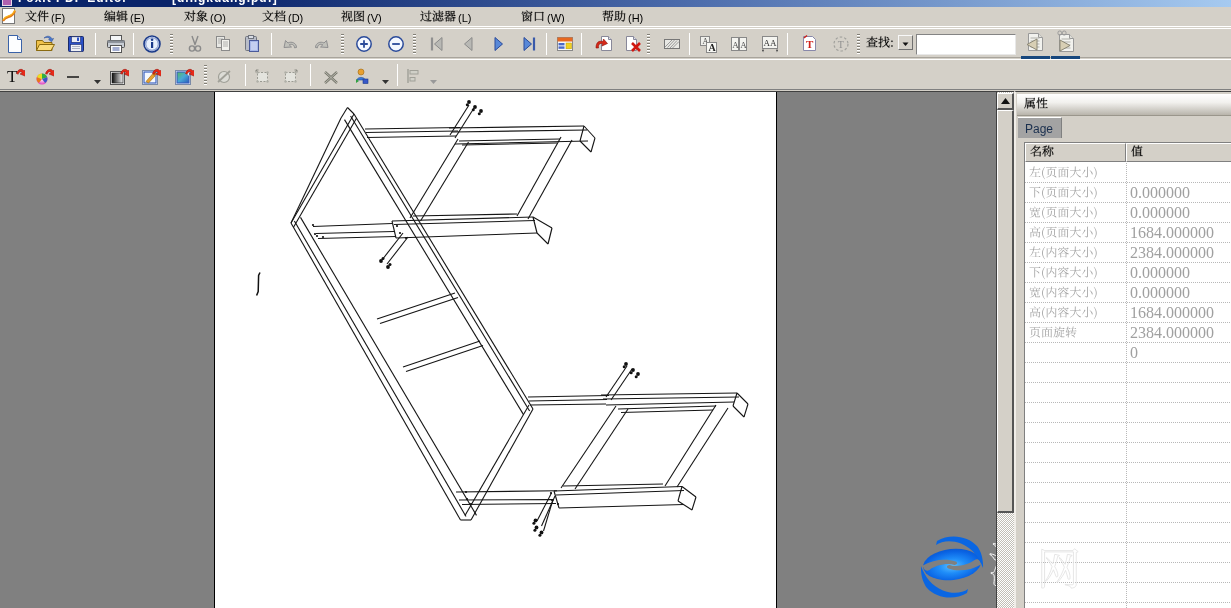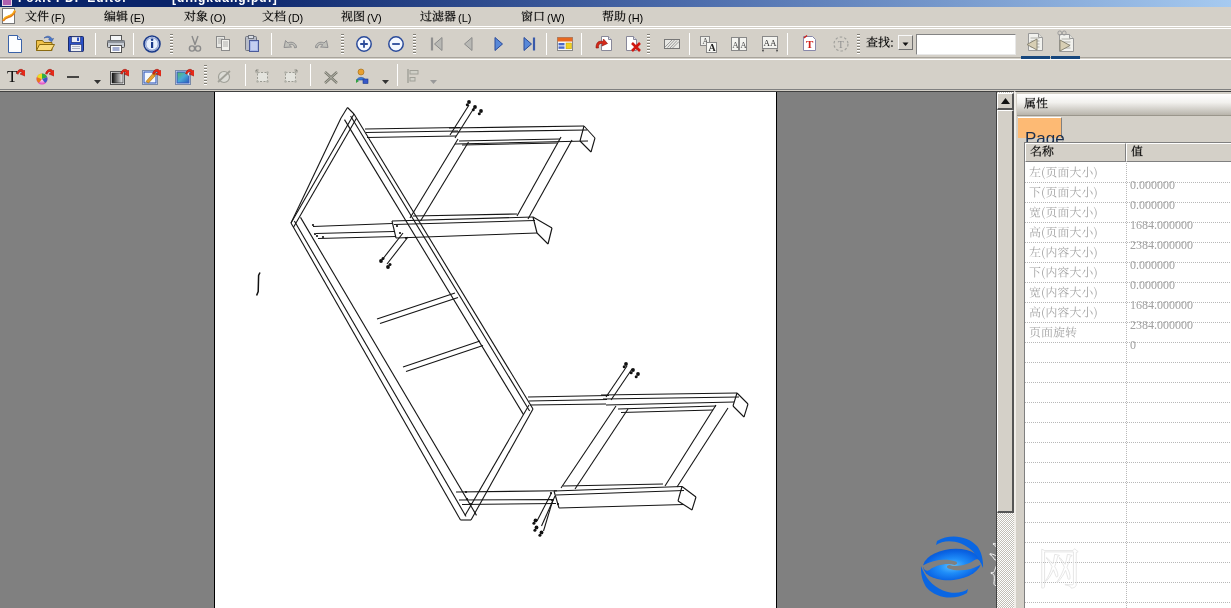--- a/index.html
+++ b/index.html
@@ -17,26 +17,26 @@
 .grip{position:absolute;top:5px;width:3px;height:20px;
 background-image:repeating-linear-gradient(180deg,#827f76 0 1px,#fff 1px 2px,transparent 2px 3px)}
 .ib{position:absolute;top:3px;width:24px;height:24px;display:flex;align-items:center;justify-content:center}
 #canvas{position:absolute;left:0;top:91px;width:1014px;height:517px;background:#808080;border-top:1px solid #404040;overflow:hidden}
 #page{position:absolute;left:214px;top:0px;width:563px;height:517px;background:#fff;border-left:1px solid #000;border-right:1px solid #000}
 #vsb{position:absolute;left:996px;top:0;width:18px;height:517px;
 background:conic-gradient(#fff 25%,#c2beb6 0 50%,#fff 0 75%,#c2beb6 0);background-size:2px 2px;border-left:1px solid #404040}
 .sbtn{position:absolute;left:0;width:17px;background:#d4d0c8;border-top:1px solid #fff;border-left:1px solid #fff;border-right:2px solid #555;border-bottom:2px solid #555}
 #panel{position:absolute;left:1014px;top:91px;width:217px;height:517px;background:#d4d0c8;border-left:2px solid #f0ede8;border-top:1px solid #404040}
 #phead{position:absolute;left:1px;top:2px;width:215px;height:22px;background:linear-gradient(180deg,#ffffff 0%,#f2f1ee 40%,#b8b4ab 100%);border-bottom:1px solid #9a968c}
-#ptab{position:absolute;left:2px;top:25px;width:44px;height:21px;background:#fdba74;border-right:1px solid #808080;border-top:1px solid #fff;
-font-size:17px;color:#1a2f4e;padding:11px 0 0 7px}
+#ptab{position:absolute;left:2px;top:25px;width:44px;height:21px;background:#a3a3a3;border-right:1px solid #808080;border-top:1px solid #fff;
+font-size:12px;color:#1a2f4e;padding:4px 0 0 7px}
 #grid{position:absolute;left:8px;top:50px;width:209px;height:467px;background:#fff;border-left:1px solid #808080;border-top:1px solid #808080}
 .gh{position:absolute;top:0;height:19px;background:#d4d0c8;border-top:1px solid #fff;border-left:1px solid #fff;border-right:1px solid #808080;border-bottom:1px solid #808080;display:flex;align-items:center;padding-left:4px}
 .row{position:absolute;height:20px;border-bottom:1px dotted #b8b8b8;display:flex;align-items:center}
-.val{position:absolute;font-size:12px;color:#a0a0a0;top:15px;font-family:"Liberation Serif",serif}
+.val{position:absolute;font-size:16px;color:#a0a0a0;top:21px;font-family:"Liberation Serif",serif}
 </style></head><body>
 <div id="titlebar">
     <div class="ico"></div>
     <div class="t">Foxit PDF Editor     -    [dingkuang.pdf]</div>
   </div>
 <div id="menubar">
     <svg class="abs" style="left:1px;top:1px" width="16" height="17" viewBox="0 0 16 17">
       <rect x="1.5" y="0.5" width="12" height="15" fill="#fff" stroke="#777"></rect>
       <path d="M2 13 C6 6 10 12 14 3" stroke="#e07818" stroke-width="2.2" fill="none"></path>
       <path d="M2 12 C6 5 10 11 14 2" stroke="#f8b018" stroke-width="1.2" fill="none"></path>

